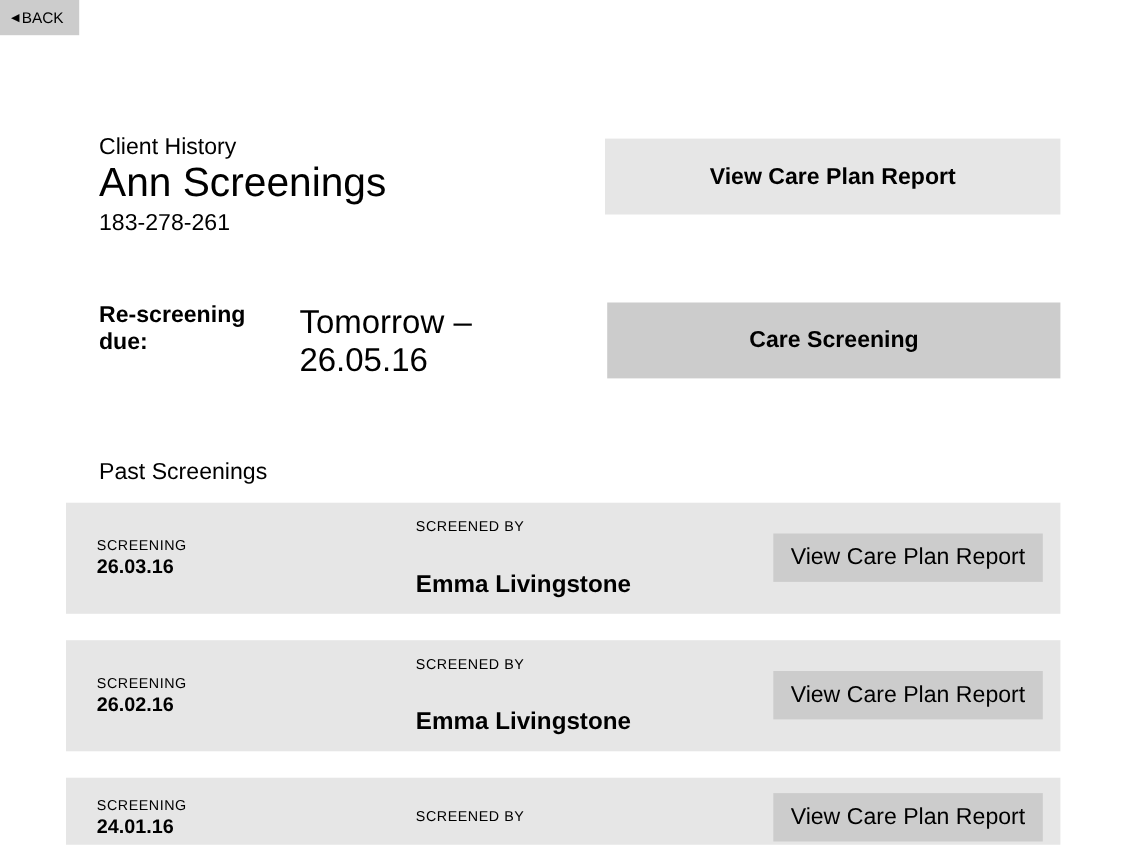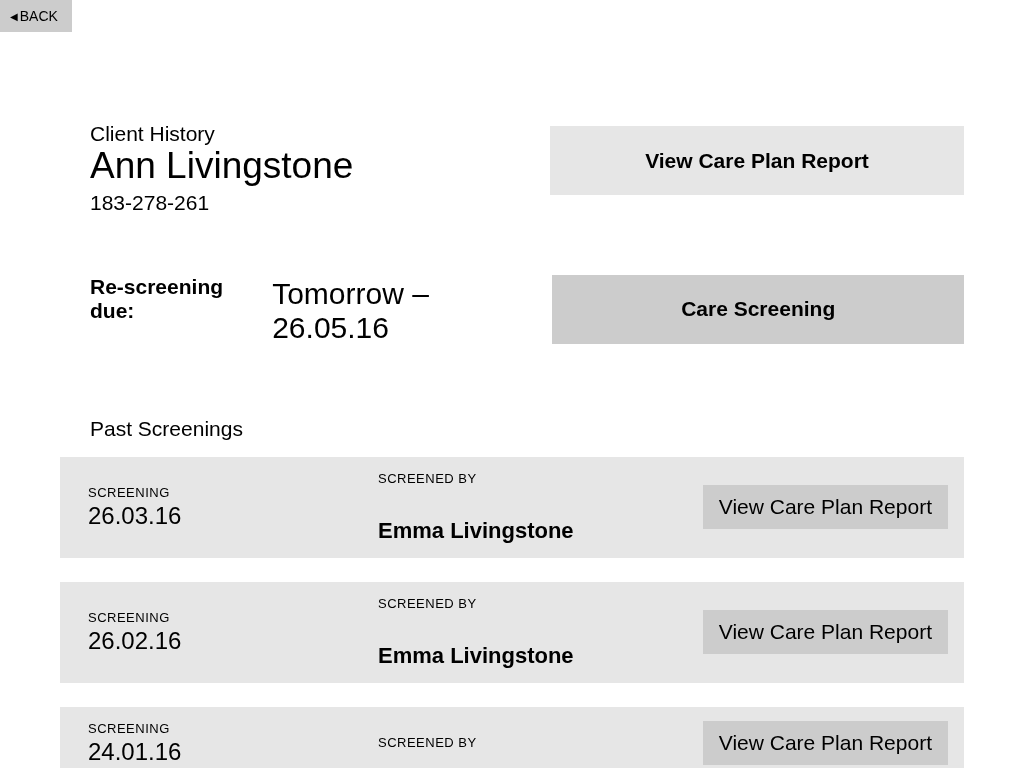--- a/index.html
+++ b/index.html
@@ -122,22 +122,22 @@
       flex: 1;
       gap: 30px;
     }
     .col-label {
       font-size: 13px;
       font-weight: 400;
       letter-spacing: 0.5px;
       margin-bottom: 2px;
     }
     .col-value-date {
-      font-size: 24px;
-      font-weight: normal;
+      font-size: 18px;
+      font-weight: bold;
     }
     .col-value-by {
       font-size: 22px;
       font-weight: 700;
     }
     .view-report-btn {
       background: #cccccc;
       border: none;
       font-size: 21px;
       font-weight: 400;
@@ -152,21 +152,21 @@
 <button class="back-button">
   <span class="back-icon">◀</span>
   <span>BACK</span>
 </button>
 
 <div class="content">
 
   <div class="top-section">
     <div class="client-info">
       <div class="client-history-label">Client History</div>
-      <div class="client-name">Ann Livingstone</div>
+      <div class="client-name">Ann Screenings</div>
       <div class="client-id">183-278-261</div>
     </div>
     <button class="view-care-plan-top">View Care Plan Report</button>
   </div>
 
   <div class="rescreening-section">
     <div class="rescreening-info">
       <div class="rescreening-label">Re-screening due:</div>
       <div class="rescreening-date">Tomorrow – 26.05.16</div>
     </div>

